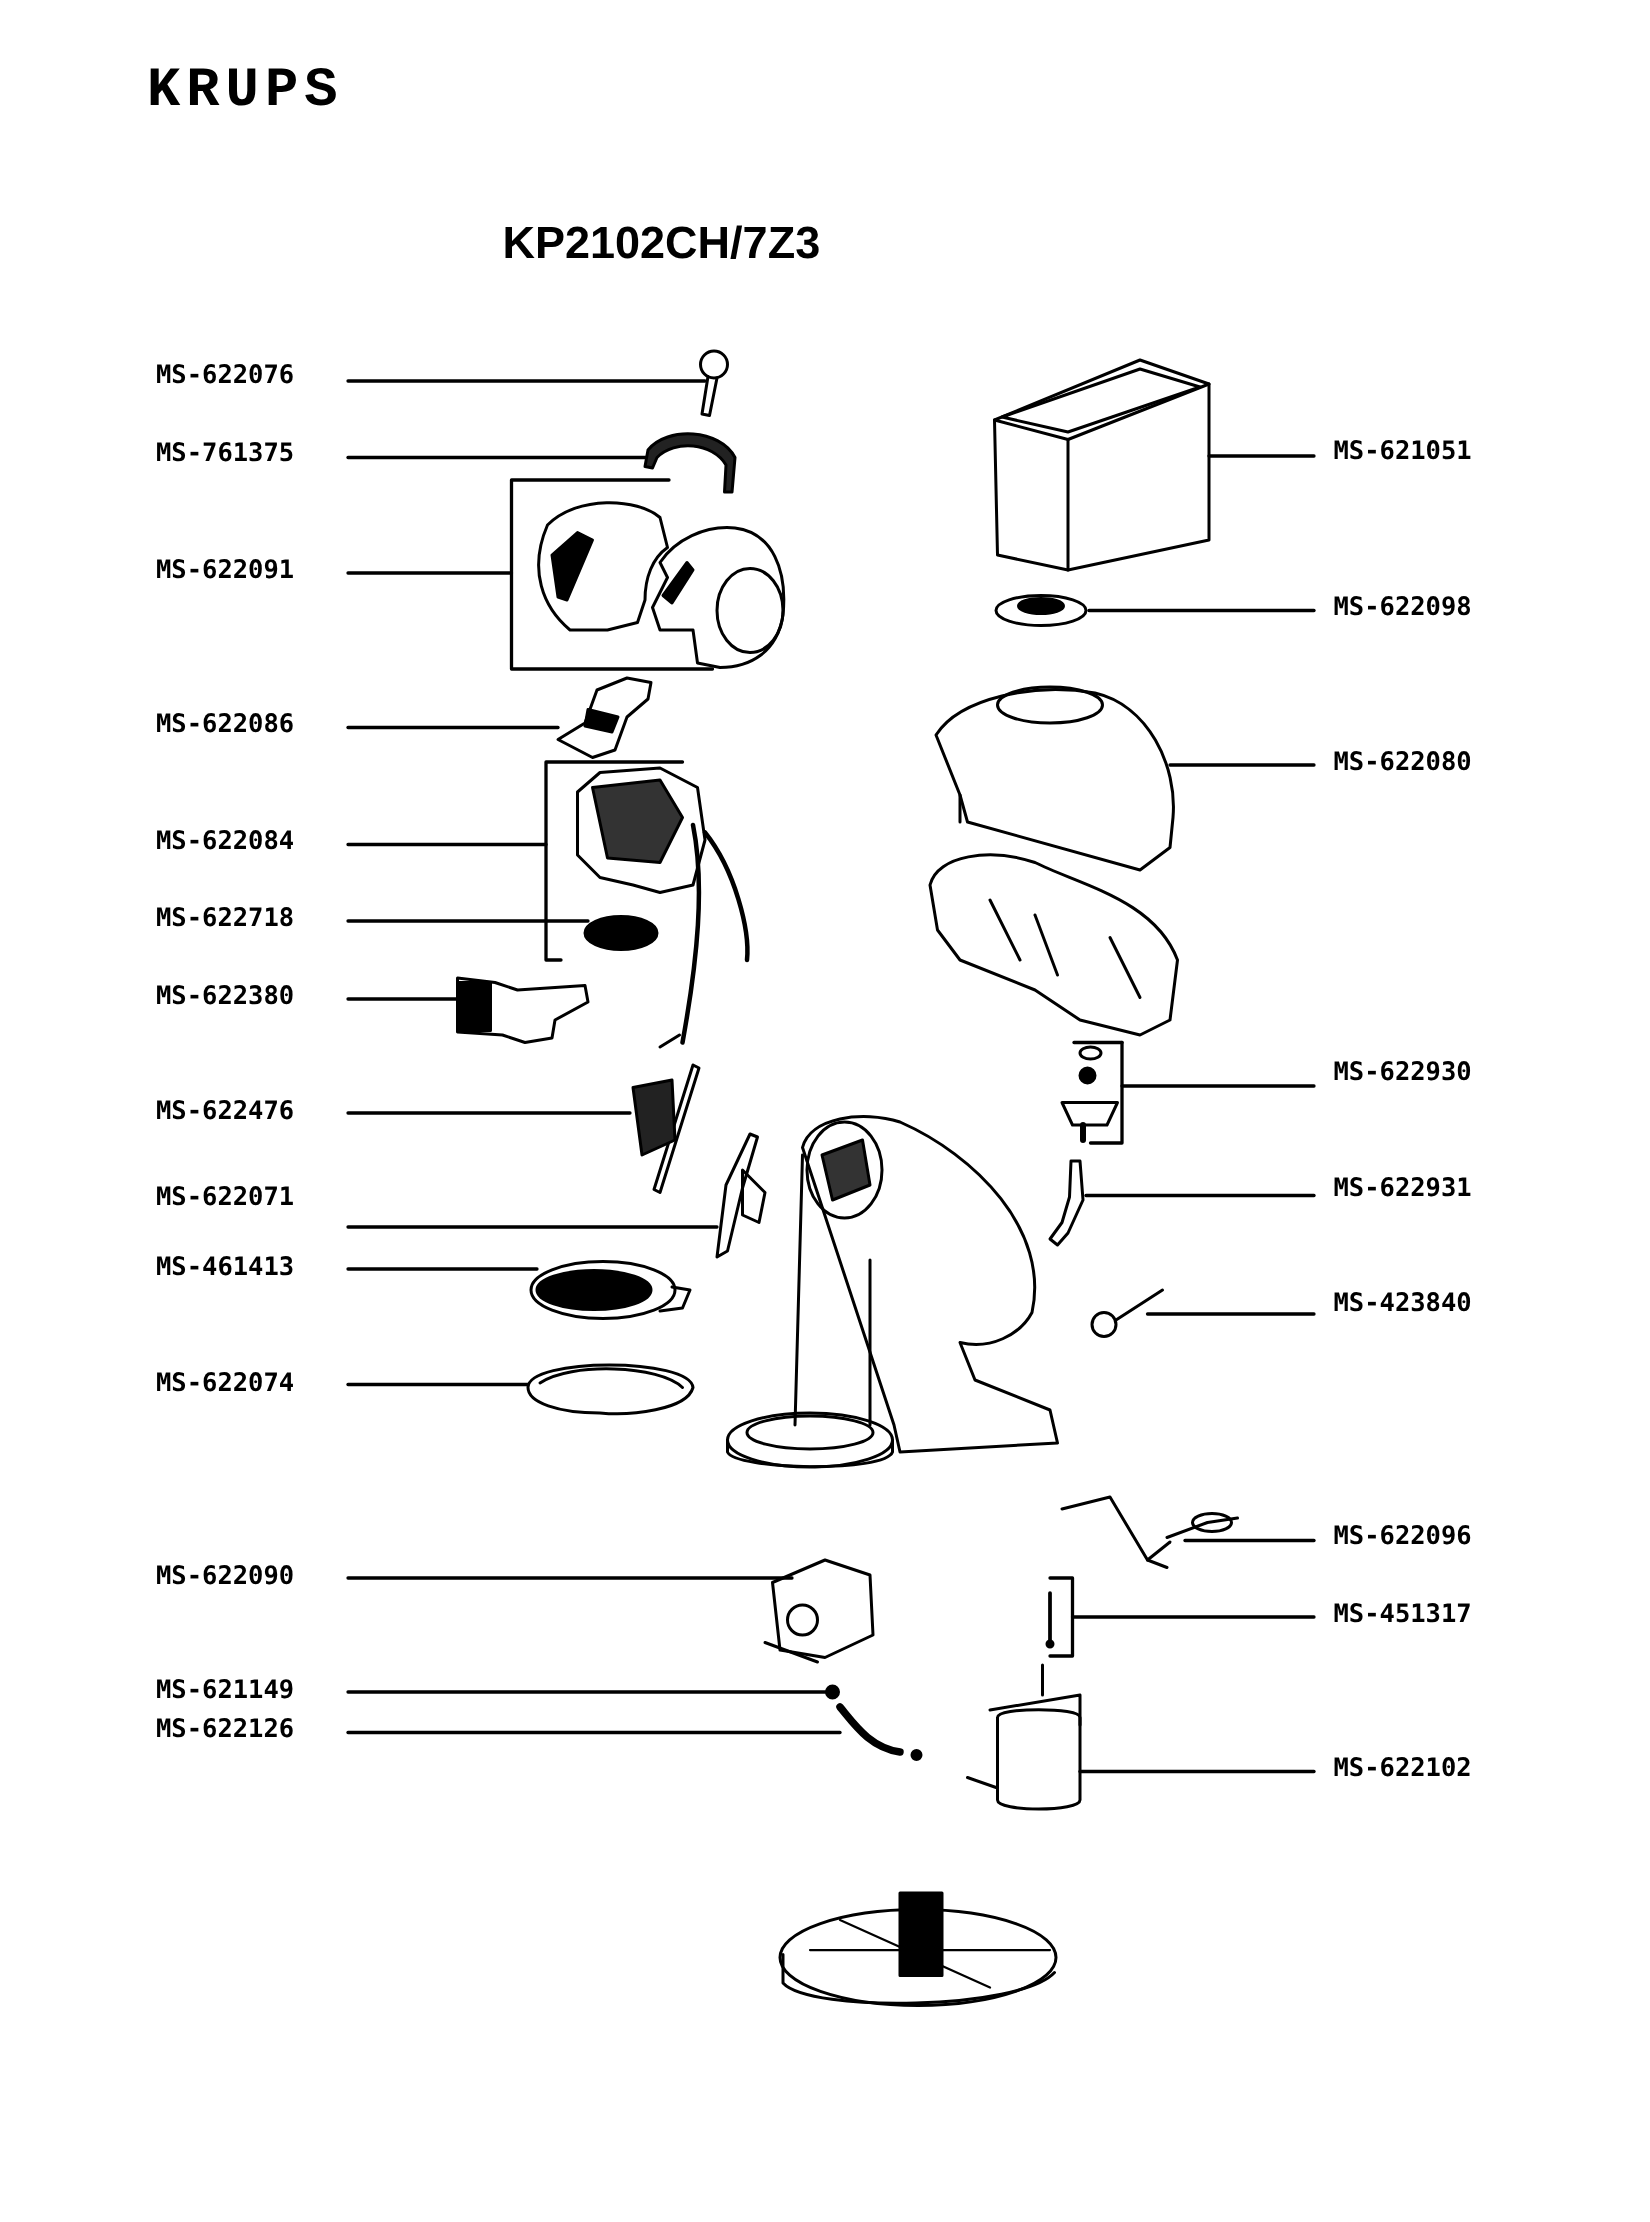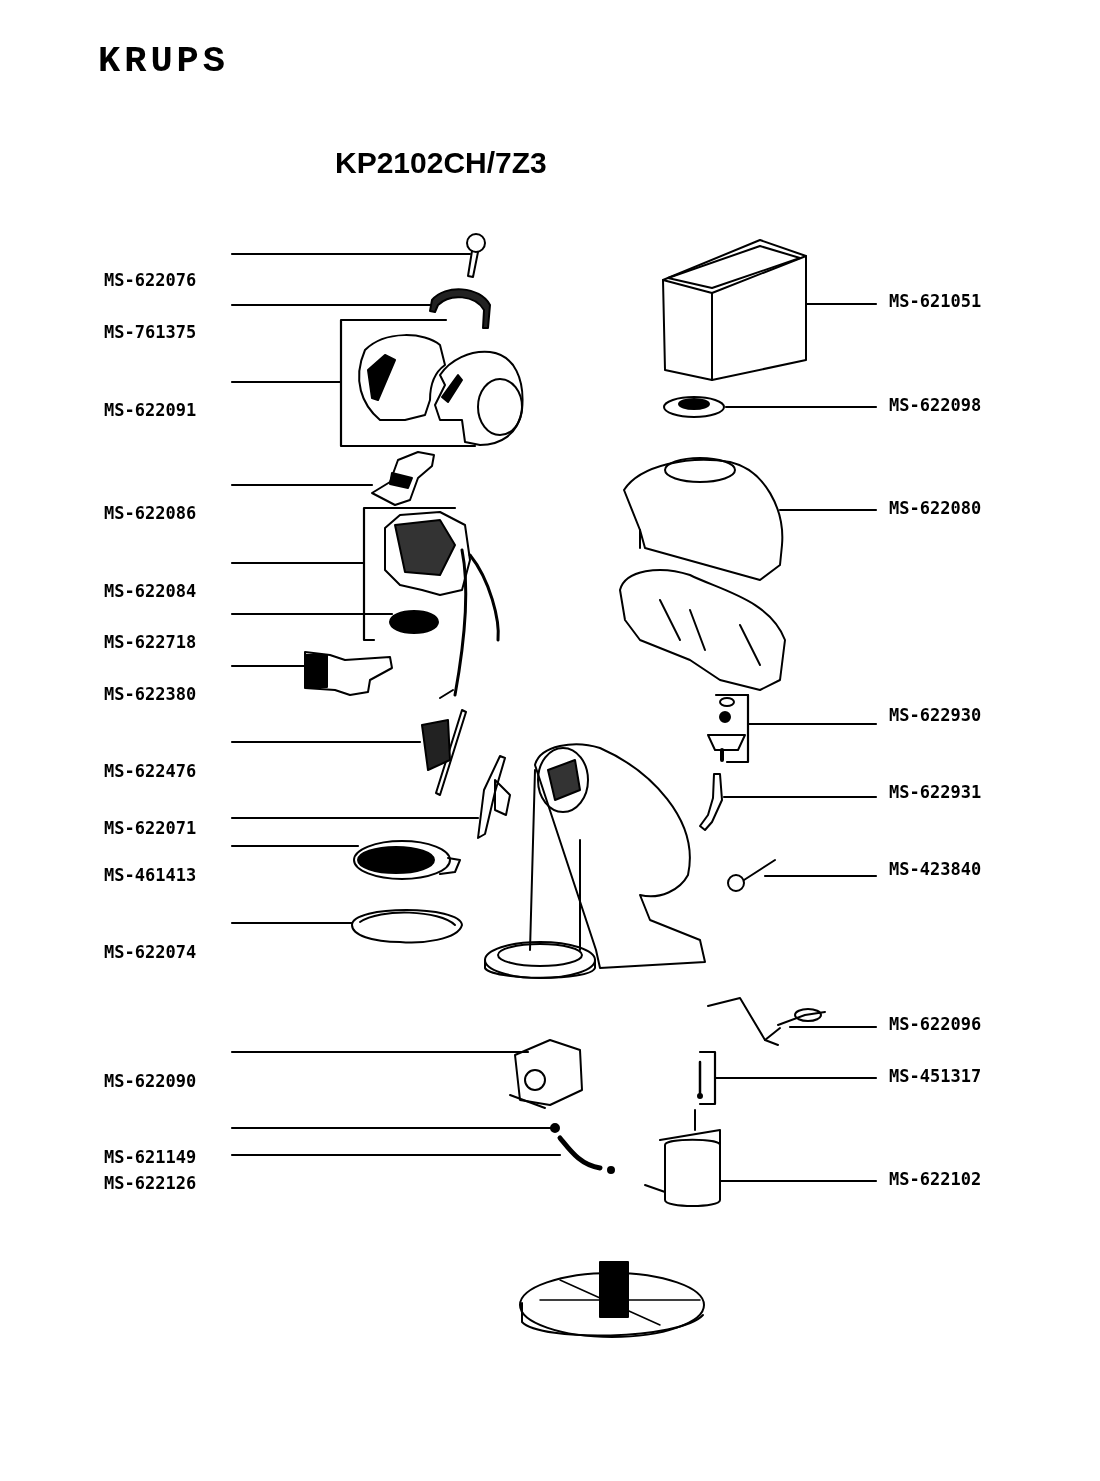--- a/index.html
+++ b/index.html
@@ -1,20 +1,20 @@
 <!DOCTYPE html>
 <html><head>
 <meta charset="utf-8">
 <style>
   html, body { margin:0; padding:0; background:#ffffff; }
   body { width:1100px; height:1481px; position:relative; overflow:hidden; font-family:"DejaVu Sans", sans-serif; color:#000; }
   .brand { position:absolute; left:98px; top:40px; font-family:Liberation Mono, monospace; font-weight:bold; font-size:37px; letter-spacing:4px; }
   .model { position:absolute; left:335px; top:111px; font-family:"Liberation Sans", sans-serif; font-weight:bold; font-size:30px;margin-top:35px; }
   .lbl { position:absolute; font-family:"DejaVu Sans Mono", monospace; font-weight:bold; font-size:17px; line-height:20px; white-space:nowrap; }
-  .lbl.left { left:104px;margin-top:30px; }
+  .lbl.left { left:104px; }
   .lbl.right { left:889px;text-align:center; }
   svg.art { position:absolute; left:0; top:0; width:1100px; height:1481px; }
   svg.art * { vector-effect:non-scaling-stroke; }
 </style>
 </head>
 <body>
 
 <div class="brand">KRUPS</div>
 <div class="model">KP2102CH/7Z3</div>
 

